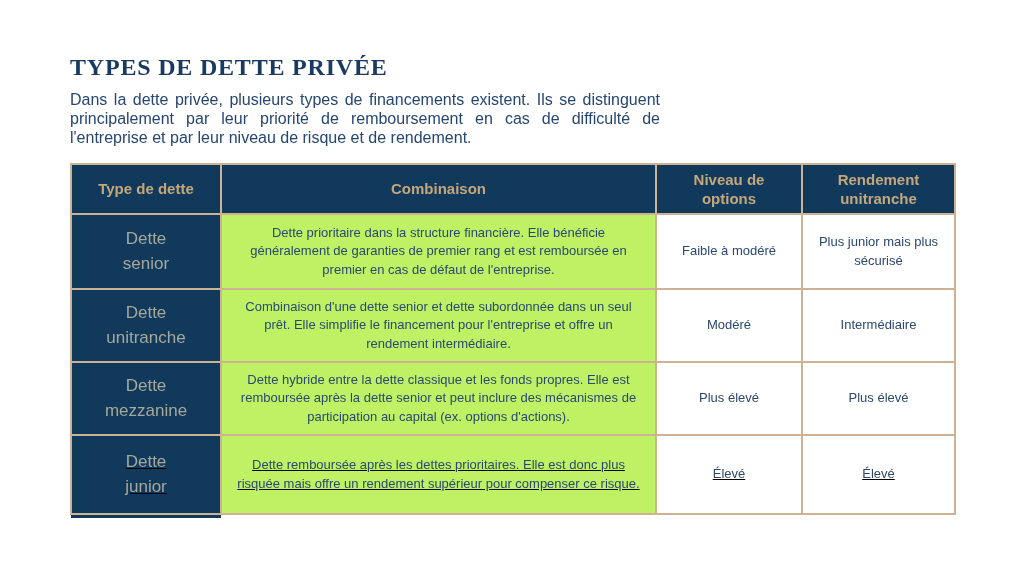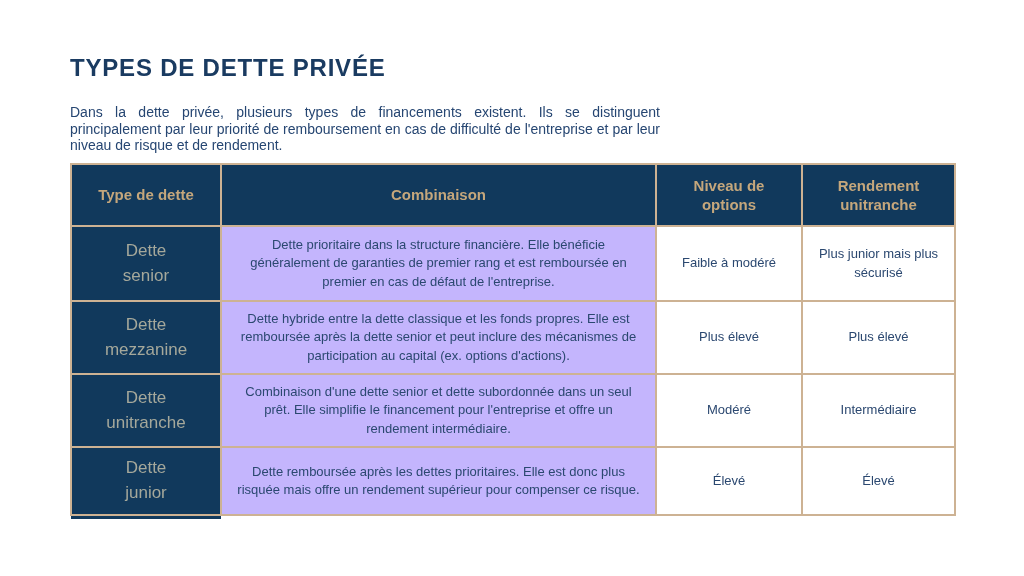--- a/index.html
+++ b/index.html
@@ -9,63 +9,63 @@
     --text-navy:#2B4870;
     --muted-label:#A5A89B;
     --title-navy:#1A3B61;
   }
   *{margin:0;padding:0;box-sizing:border-box;}
   html,body{width:1024px;height:576px;background:#ffffff;overflow:hidden;
     font-family:"Liberation Sans","DejaVu Sans",sans-serif;}
   .slide{position:relative;width:1024px;height:576px;background:#ffffff;}
   .page-title{
     position:absolute;left:70px;top:54px;
-    font-family:Liberation Sans, sans-serif;
+    font-family:Liberation Serif, serif;
     font-weight:bold;font-size:24px;letter-spacing:0.8px;
     color:var(--title-navy);
   }
   .intro{
-    position:absolute;left:70px;top:104px;width:590px;
-    font-size:14px;line-height:1.18;color:#264672;
+    position:absolute;left:70px;top:91px;width:590px;
+    font-size:16px;line-height:1.18;color:#264672;
     text-align:justify;
   }
   table.debt{
     position:absolute;left:70px;top:163px;
     border-collapse:collapse;table-layout:fixed;
     width:884px;
   }
   col.c-type{width:150px;}
   col.c-desc{width:435px;}
   col.c-risk{width:146px;}
   col.c-yield{width:153px;}
   table.debt th, table.debt td{
     border:2px solid var(--border-tan);
     text-align:center;vertical-align:middle;
   }
-  thead tr{height:62px;}
+  thead tr{height:50px;}
   thead th{
     background:var(--navy);
     color:var(--gold);
     font-weight:bold;font-size:15px;line-height:1.3;
     padding:0 12px;
     border-color:#BDB39C;
   }
   tbody tr{height:73px;}
   tbody tr:nth-child(1){height:75px;}
-  tbody tr:nth-child(4){height:68px;}
+  tbody tr:nth-child(4){height:79px;text-decoration:underline;}
   td.cell-type{
     background:var(--navy);
     color:var(--muted-label);
     font-size:17px;line-height:1.45;
     padding:0 32px;
   }
   tbody tr:last-child td.cell-type{box-shadow:0 4px 0 0 var(--navy);}
   td.cell-desc{
     color:var(--text-navy);font-size:13px;line-height:1.4;
-    padding:0 12px;background:#c4b5fd;
+    padding:0 12px;background:#bef264;
   }
   td.cell-risk, td.cell-yield{
     color:var(--text-navy);font-size:13px;line-height:1.4;
     padding:0 12px;background:#ffffff;
   }
 </style>
 </head>
 <body>
 
 <div class="slide">
@@ -90,30 +90,30 @@
       </tr>
     </thead>
     <tbody>
       <tr>
         <td class="cell-type">Dette senior</td>
         <td class="cell-desc">Dette prioritaire dans la structure financière. Elle bénéficie généralement de garanties de premier rang et est remboursée en premier en cas de défaut de l'entreprise.</td>
         <td class="cell-risk">Faible à modéré</td>
         <td class="cell-yield">Plus junior mais plus sécurisé</td>
       </tr>
       <tr>
+        <td class="cell-type">Dette unitranche</td>
+        <td class="cell-desc">Combinaison d'une dette senior et dette subordonnée dans un seul prêt. Elle simplifie le financement pour l'entreprise et offre un rendement intermédiaire.</td>
+        <td class="cell-risk">Modéré</td>
+        <td class="cell-yield">Intermédiaire</td>
+      </tr>
+      <tr>
         <td class="cell-type">Dette mezzanine</td>
         <td class="cell-desc">Dette hybride entre la dette classique et les fonds propres. Elle est remboursée après la dette senior et peut inclure des mécanismes de participation au capital (ex. options d'actions).</td>
         <td class="cell-risk">Plus élevé</td>
         <td class="cell-yield">Plus élevé</td>
-      </tr>
-      <tr>
-        <td class="cell-type">Dette unitranche</td>
-        <td class="cell-desc">Combinaison d'une dette senior et dette subordonnée dans un seul prêt. Elle simplifie le financement pour l'entreprise et offre un rendement intermédiaire.</td>
-        <td class="cell-risk">Modéré</td>
-        <td class="cell-yield">Intermédiaire</td>
       </tr>
       <tr>
         <td class="cell-type">Dette junior</td>
         <td class="cell-desc">Dette remboursée après les dettes prioritaires. Elle est donc plus risquée mais offre un rendement supérieur pour compenser ce risque.</td>
         <td class="cell-risk">Élevé</td>
         <td class="cell-yield">Élevé</td>
       </tr>
     </tbody>
   </table>
 

